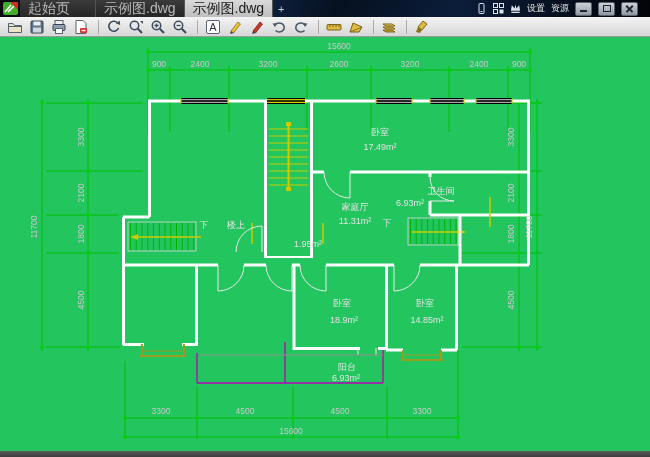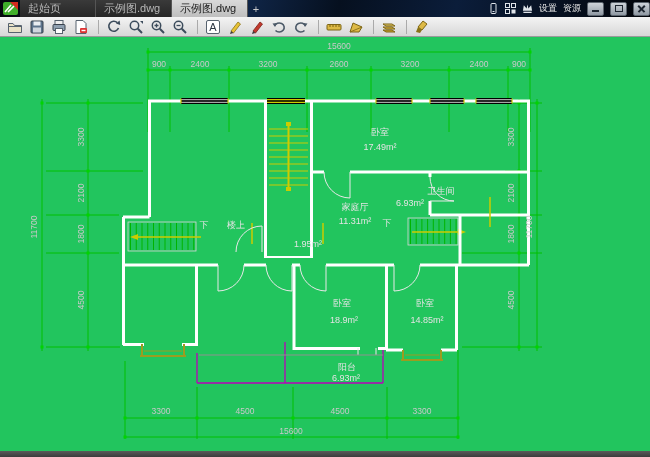--- a/index.html
+++ b/index.html
@@ -5,26 +5,26 @@
   html,body{margin:0;padding:0;background:#000;}
   #app{position:relative;width:650px;height:457px;overflow:hidden;
        font-family:"Liberation Sans","DejaVu Sans",sans-serif;background:#000;}
 
   
   #titlebar{position:absolute;left:0;top:0;width:650px;height:17px;
     background:linear-gradient(105deg,#04060c 0%,#0a1830 18%,#122b52 34%,#06101f 52%,#0b1d3a 70%,#020409 100%);
     display:flex;align-items:stretch;}
   #logo{width:15px;height:13px;margin:2px 2px 0 3px;flex:0 0 auto;}
   .tab{height:17px;display:flex;align-items:center;padding:0 8px;box-sizing:border-box;
-       font-size:11px;color:#b8b8b8;background:linear-gradient(#3a3a3a,#262626);
+       font-size:14px;color:#b8b8b8;background:linear-gradient(#3a3a3a,#262626);
        border-right:1px solid #555;min-width:76px;cursor:default;}
   .tab.active{background:linear-gradient(#d9d9d9,#bfbfbf);color:#1a1a1a;}
   .newtab{width:16px;height:17px;display:flex;align-items:center;justify-content:center;
           color:#ccc;font-size:11px;background:transparent;}
-  #tb-right{margin-left:auto;display:flex;align-items:center;gap:6px;padding-right:0;}
+  #tb-right{margin-left:auto;display:flex;align-items:center;gap:6px;padding-right:12px;}
   .tb-mini{width:11px;height:11px;flex:0 0 auto;}
   .tb-txt{font-size:9px;color:#e6e6e6;}
   .winbtn{width:15px;height:12px;border-radius:2px;border:1px solid #5b636d;
           background:linear-gradient(#cdd2d8,#8f98a2);display:flex;align-items:center;justify-content:center;position:relative;}
   .winbtn .bar{width:7px;height:2px;background:#1d2530;margin-top:5px;}
   .winbtn .box{width:6px;height:5px;border:1.5px solid #1d2530;}
   .winbtn .x1,.winbtn .x2{position:absolute;left:3px;top:5px;width:9px;height:1.6px;background:#1d2530;}
   .winbtn .x1{transform:rotate(45deg);} .winbtn .x2{transform:rotate(-45deg);}
 
   

